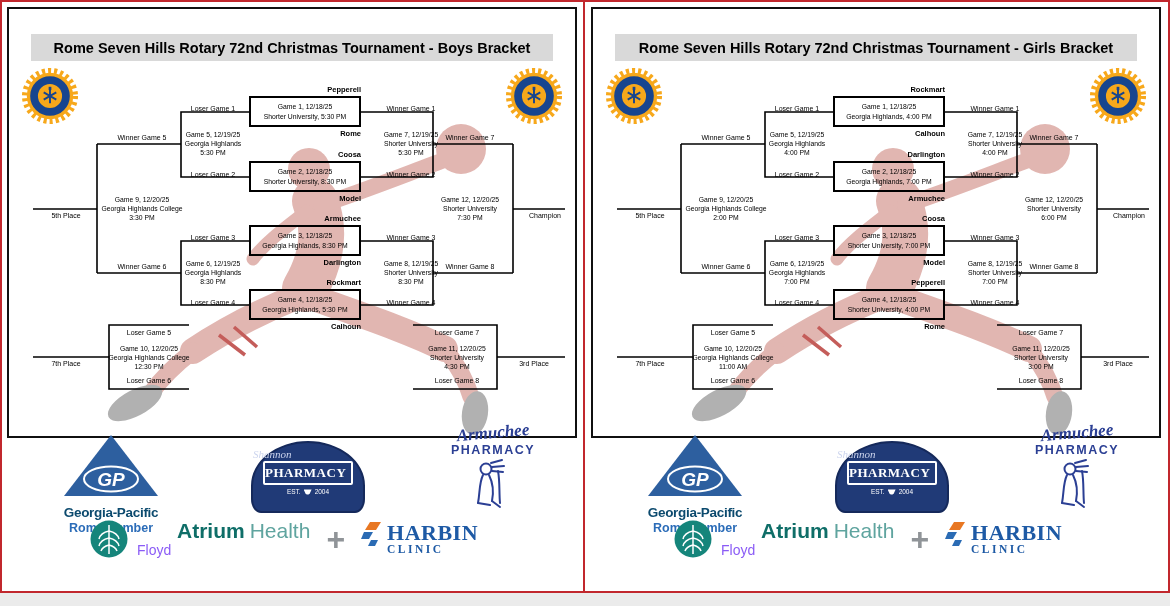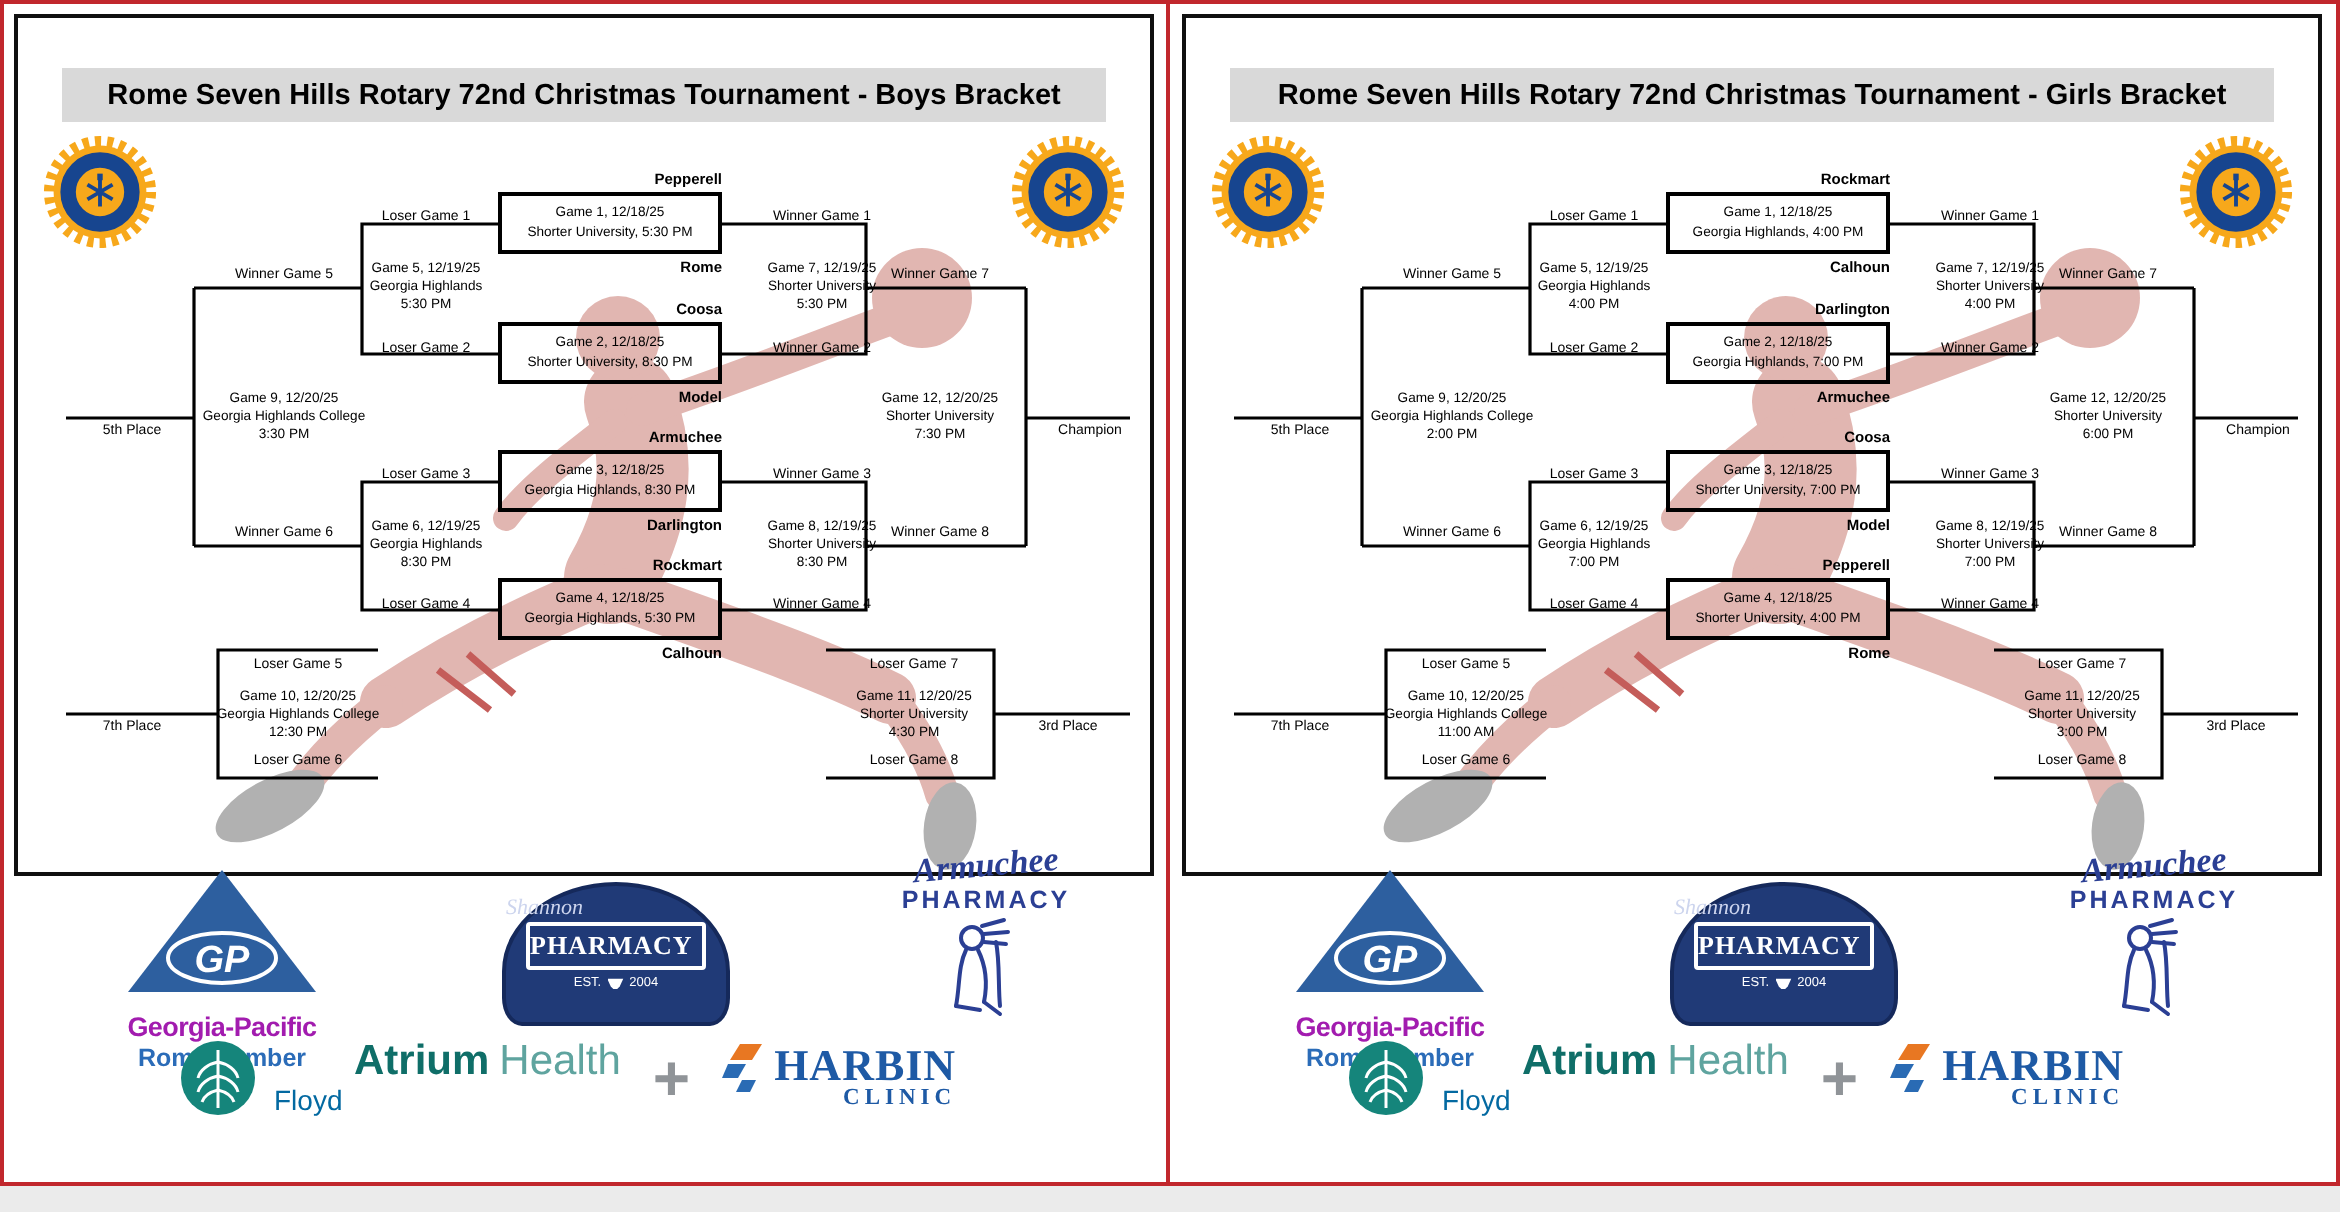--- a/index.html
+++ b/index.html
@@ -32,44 +32,44 @@
 
   .colL{left:158px;width:92px;}
   .colR{left:356px;width:92px;}
   .outL{left:92px;width:82px;}
   .outR{left:420px;width:82px;}
   .consL{left:85px;width:110px;}
   .consR{left:393px;width:110px;}
 
   
   .gpblock{position:absolute;left:36px;top:424px;width:132px;text-align:center;z-index:4;}
-  .gp-name{font-size:13.5px;font-weight:bold;color:#a21caf;margin-top:2px;letter-spacing:-.3px;}
+  .gp-name{font-size:13.5px;font-weight:bold;color:#0c4a6e;margin-top:2px;letter-spacing:-.3px;}
   .gp-sub{font-size:12.5px;font-weight:bold;color:#2b6cb8;margin-top:1px;}
 
   .shannon{position:absolute;left:242px;top:432px;width:114px;height:72px;background:#203a77;border:2px solid #15295b;border-radius:50% 50% 10px 10px / 62% 62% 14px 14px;box-sizing:border-box;color:#fff;padding-top:5px;z-index:4;}
   .sh-script{font-family:"Liberation Serif",serif;font-style:italic;font-size:11px;color:#cdd5ee;}
   .sh-box{margin:1px 10px 3px;border:2px solid #fff;font-family:"Liberation Serif",serif;font-weight:bold;font-size:13px;letter-spacing:.5px;padding:2px 0;border-radius:2px;}
   .sh-est{font-size:6.5px;display:flex;align-items:center;justify-content:center;gap:3px;}
   .mortar{width:8px;height:6px;background:#fff;clip-path:polygon(0 15%,100% 15%,78% 80%,62% 100%,38% 100%,22% 80%);display:inline-block;}
 
   .armu{position:absolute;left:424px;top:414px;width:120px;text-align:center;color:#2b3f94;z-index:4;}
   .armu-script{font-family:"Liberation Serif",serif;font-style:italic;font-weight:bold;font-size:17px;transform:rotate(-5deg);}
   .armu-pharm{font-weight:bold;font-size:12.5px;letter-spacing:1.5px;}
 
   .health-row{position:absolute;left:80px;top:510px;display:flex;align-items:center;gap:16px;z-index:4;}
   .atrium{display:flex;align-items:center;gap:8px;}
   .at-row{font-size:21px;line-height:1;}
   .at-bold{color:#0f6e68;font-weight:bold;margin-left:40px;}
   .at-light{color:#5fa49f;margin-left:5px;}
-  .at-sub{font-size:14px;color:#0369a1;margin-top:1px;}
+  .at-sub{font-size:14px;color:#8b5cf6;margin-top:1px;}
   .plus{font-size:32px;font-weight:bold;color:#909498;line-height:1;}
   .harbin{display:flex;align-items:flex-start;gap:2px;}
   .hb-text{line-height:1;}
   .hb-name{font-family:"Liberation Serif",serif;font-weight:bold;font-size:22px;color:#1e5aa5;letter-spacing:.5px;}
-  .hb-sub{font-family:"Liberation Serif",serif;font-weight:bold;font-size:11.5px;color:#1e5aa5;letter-spacing:2.5px;text-align:right;}
+  .hb-sub{font-family:"Liberation Serif",serif;font-weight:bold;font-size:11.5px;color:#1e5aa5;letter-spacing:2.5px;}
 </style>
 </head>
 <body>
 
 <div id="canvas">
   <div class="frame f-top"></div>
   <div class="frame f-left"></div>
   <div class="frame f-right"></div>
   <div class="frame f-mid"></div>
   <div class="frame f-bottom"></div>

